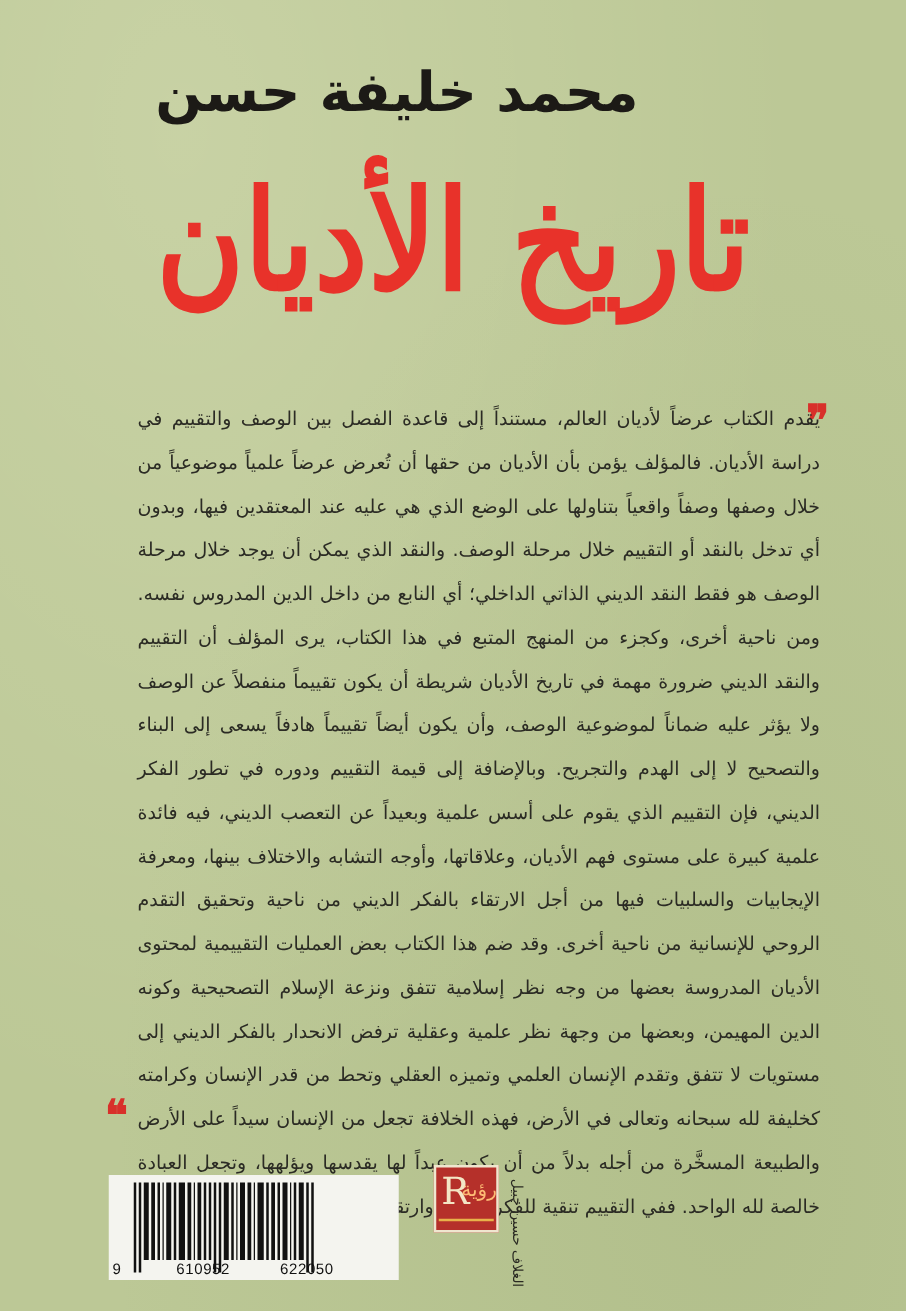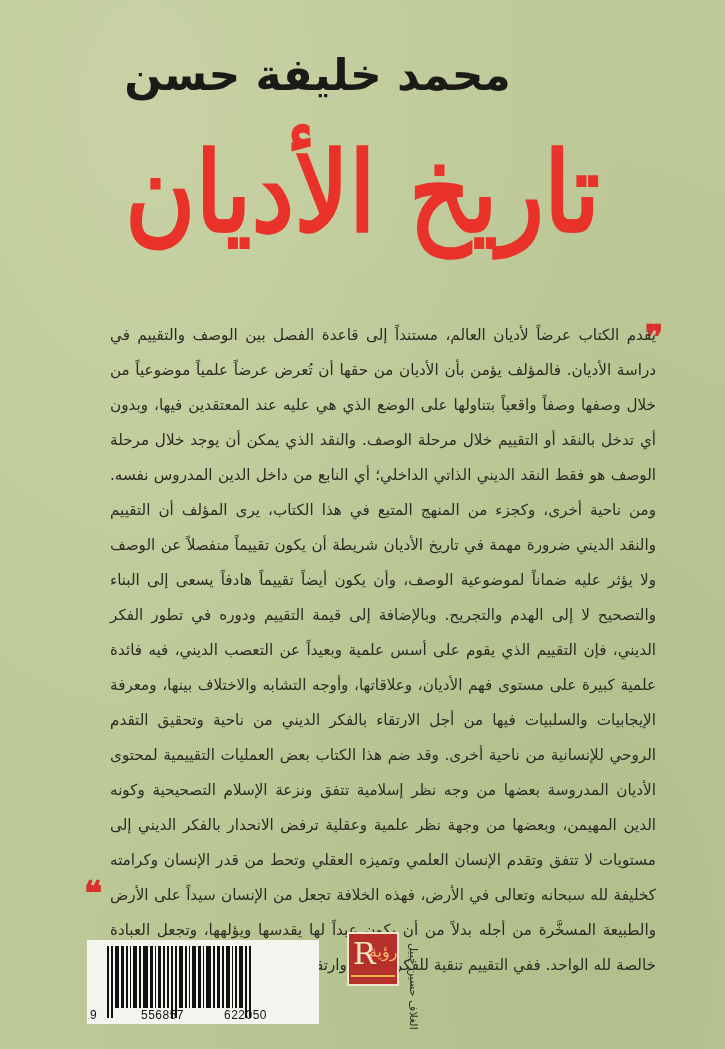--- a/index.html
+++ b/index.html
@@ -218,21 +218,21 @@
         <div class="bar" style="width:2px"></div>
       <div class="bar" style="width:4px"></div>
         <div class="bar" style="width:1px"></div>
       <div class="bar" style="width:2px"></div>
         <div class="bar" style="width:4px"></div>
       <div class="bar long" style="width:2px"></div>
         <div class="bar long" style="width:2px"></div>
     </div>
     <div class="digits">
       <span class="d1">9</span>
-      <span class="d2">556857</span>
+      <span class="d2">610952</span>
       <span class="d3">622050</span>
     </div>
   </div>
 
   <div class="logo">
     <span class="logo-letter">R</span>
     <span class="logo-arabic">رؤية</span>
     <span class="logo-rule"></span>
   </div>
 

